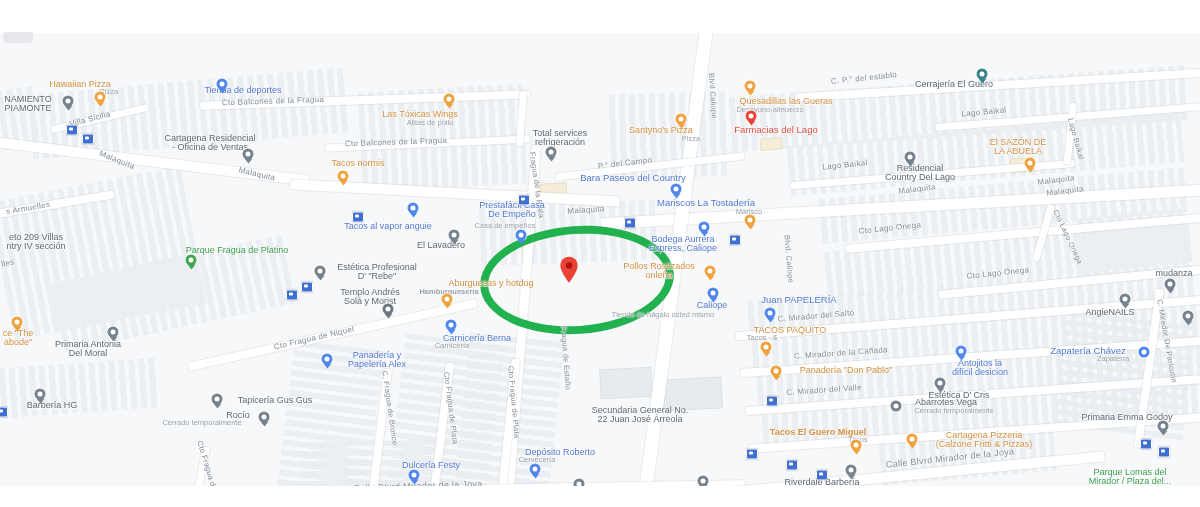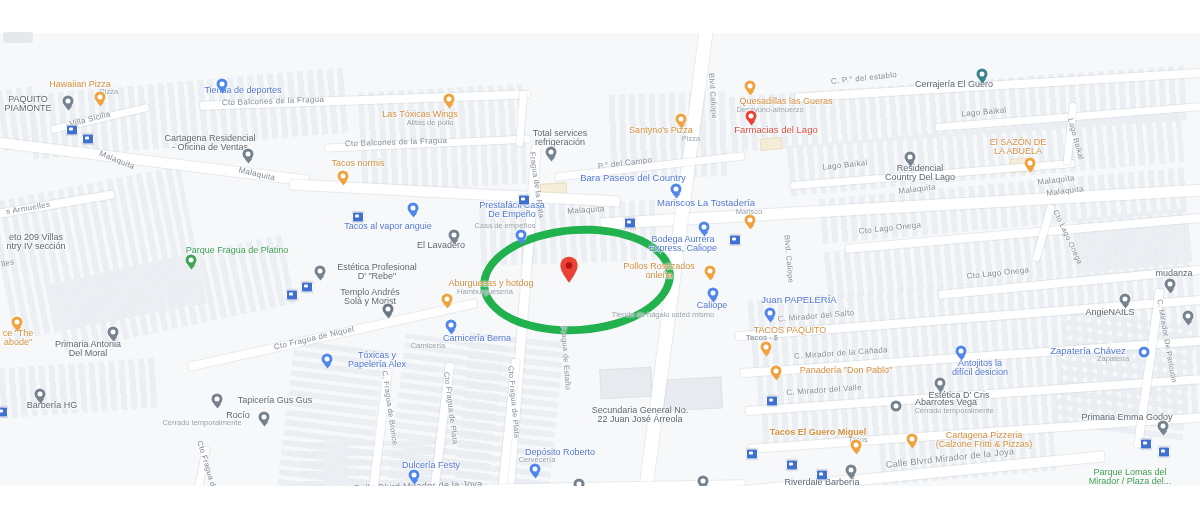--- a/index.html
+++ b/index.html
@@ -177,26 +177,26 @@
       </div>
       <div class="pin pk-food" style="left: 1030px; top: 130px;"></div>
       <div class="poi-label food" style="left: 659px; top: 237px;">
         <div>Pollos Rostizados</div>
         <div>onleña</div>
       </div>
       <div class="pin pk-food" style="left: 710px; top: 238px;"></div>
       <div class="poi-label food" style="left: 491px; top: 250px;">
         <div>Aburguesas y hotdog</div>
       </div>
-      <div class="sub-label" style="left: 485px; top: 258px;">Hamburguesería</div>
+      <div class="sub-label" style="left: 449px; top: 258px; font-weight: bold;">Hamburguesería</div>
       <div class="pin pk-food" style="left: 447px; top: 266px;"></div>
       <div class="poi-label food" style="left: 790px; top: 297px;">
         <div>TACOS PAQUITO</div>
       </div>
-      <div class="sub-label" style="left: 762px; top: 304px; font-weight: bold;">Tacos · $</div>
+      <div class="sub-label" style="left: 762px; top: 304px;">Tacos · $</div>
       <div class="pin pk-food" style="left: 766px; top: 314px;"></div>
       <div class="poi-label food" style="left: 846px; top: 337px;">
         <div>Panadería "Don Pablo"</div>
       </div>
       <div class="pin pk-food" style="left: 776px; top: 338px;"></div>
       <div class="poi-label food" style="left: 818px; top: 399px; font-weight: bold;">
         <div>Tacos El Guero Miguel</div>
       </div>
       <div class="sub-label" style="left: 858px; top: 406px;">Tacos</div>
       <div class="pin pk-food" style="left: 856px; top: 412px;"></div>
@@ -250,41 +250,41 @@
         <div>Antojitos la</div>
         <div>difícil desicion</div>
       </div>
       <div class="pin pk-shop" style="left: 961px; top: 318px;"></div>
       <div class="poi-label shop" style="left: 1088px; top: 318px; font-size: 9.5px;">
         <div>Zapatería Chávez</div>
       </div>
       <div class="sub-label" style="left: 1113px; top: 325px;">Zapatería</div>
       <div class="pin pk-shop circ" style="left: 1144px; top: 319px;"></div>
       <div class="poi-label shop" style="left: 377px; top: 326px;">
-        <div>Tóxicas y</div>
+        <div>Panadería y</div>
         <div>Papelería Alex</div>
       </div>
       <div class="pin pk-shop" style="left: 327px; top: 326px;"></div>
       <div class="poi-label shop" style="left: 477px; top: 305px;">
         <div>Carnicería Berna</div>
       </div>
-      <div class="sub-label" style="left: 428px; top: 312px;">Carnicería</div>
+      <div class="sub-label" style="left: 452px; top: 312px;">Carnicería</div>
       <div class="pin pk-shop" style="left: 451px; top: 292px;"></div>
       <div class="poi-label shop" style="left: 431px; top: 432px;">
         <div>Dulcería Festy</div>
       </div>
       <div class="pin pk-shop" style="left: 414px; top: 442px;"></div>
       <div class="poi-label shop" style="left: 560px; top: 419px;">
         <div>Depósito Roberto</div>
       </div>
       <div class="sub-label" style="left: 537px; top: 426px;">Cervecería</div>
       <div class="pin pk-shop" style="left: 535px; top: 436px;"></div>
       <div class="pin pk-shop" style="left: 413px; top: 175px;"></div>
       <div class="poi-label gen" style="left: 28px; top: 70px;">
-        <div>PAQUITO</div>
+        <div>NAMIENTO</div>
         <div>PIAMONTE</div>
       </div>
       <div class="pin pk-gen" style="left: 68px; top: 68px;"></div>
       <div class="poi-label gen" style="left: 210px; top: 109px;">
         <div>Cartagena Residencial</div>
         <div>- Oficina de Ventas</div>
       </div>
       <div class="pin pk-gen" style="left: 248px; top: 121px;"></div>
       <div class="poi-label gen" style="left: 560px; top: 104px;">
         <div>Total services</div>

